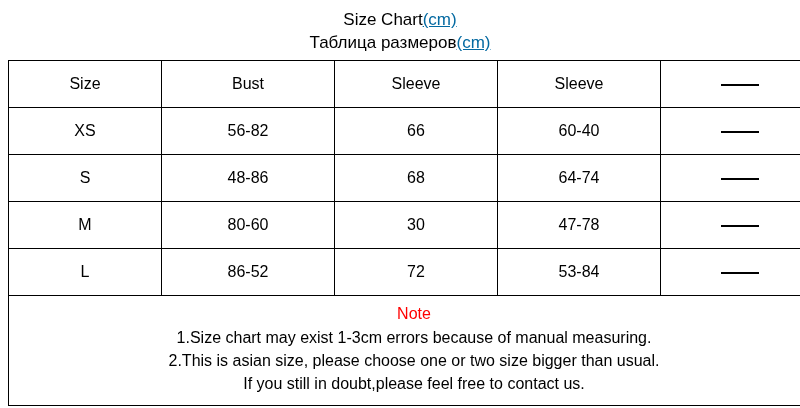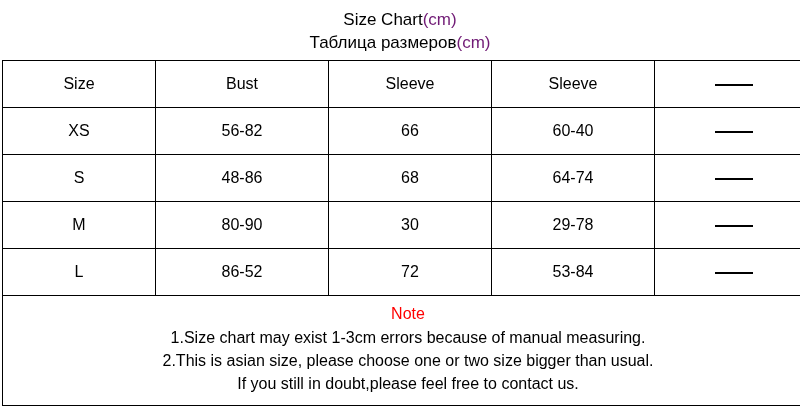--- a/index.html
+++ b/index.html
@@ -24,25 +24,26 @@
     text-align: center;
     padding-top: 8px;
   }
   .title-line {
     font-size: 17px;
     line-height: 23px;
     color: #000000;
     white-space: nowrap;
   }
   .accent {
-    color: #701a75;
+    color: #0369a1;
+    text-decoration: underline;
   }
   .table-wrap {
     margin-top: 6px;
-    padding: 0 2px;
+    padding: 0 8px;
   }
   table.size-table {
     width: 796px;
     margin: 0 auto;
     border-collapse: collapse;
     table-layout: fixed;
   }
   table.size-table td {
     border: 1px solid #000000;
     height: 44px;
@@ -117,23 +118,23 @@
         <tr>
           <td>S</td>
           <td>48-86</td>
           <td>68</td>
           <td>64-74</td>
           <td><span class="dash"></span></td>
         </tr>
 
         <tr>
           <td>M</td>
-          <td>80-90</td>
+          <td>80-60</td>
           <td>30</td>
-          <td>29-78</td>
+          <td>47-78</td>
           <td><span class="dash"></span></td>
         </tr>
 
         <tr>
           <td>L</td>
           <td>86-52</td>
           <td>72</td>
           <td>53-84</td>
           <td><span class="dash"></span></td>
         </tr>

